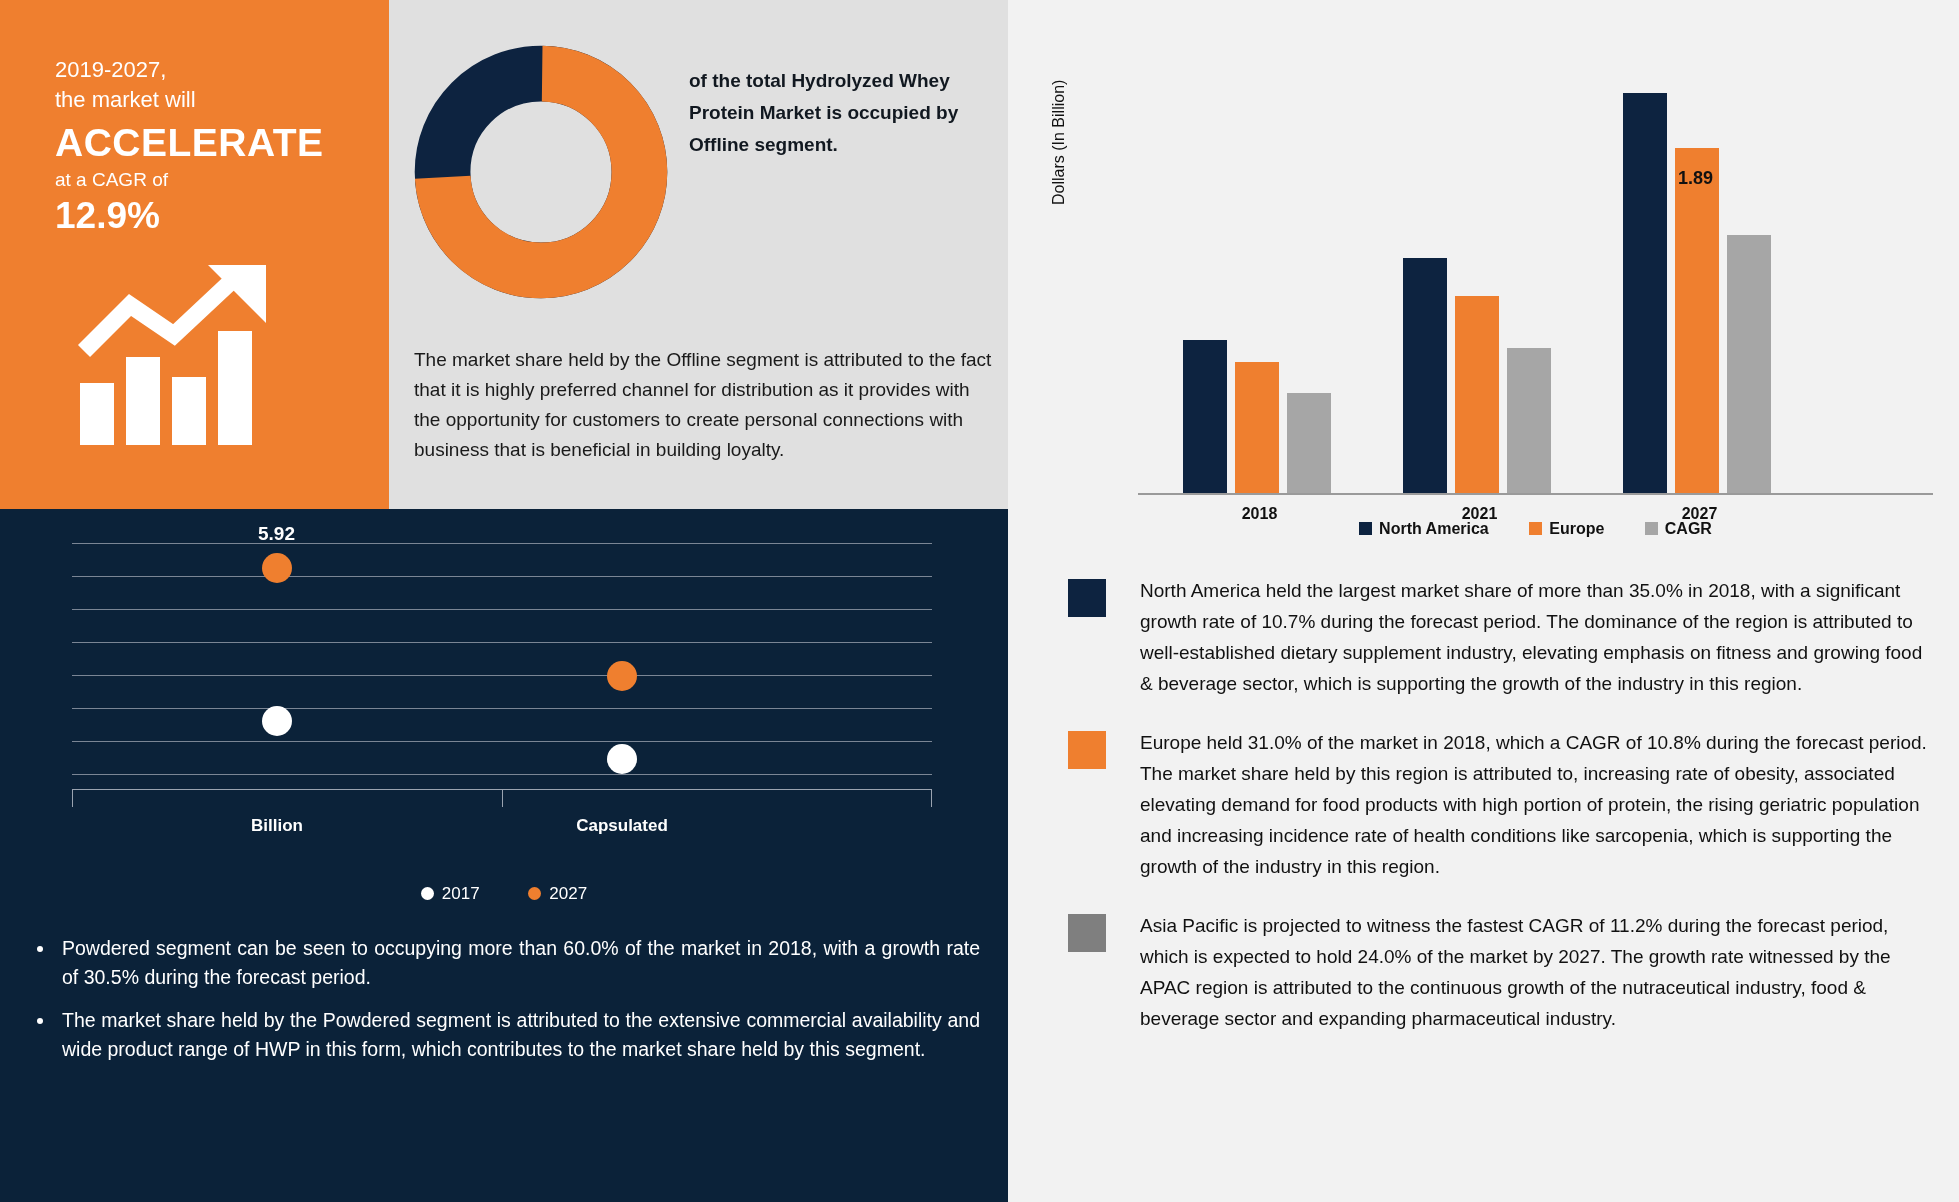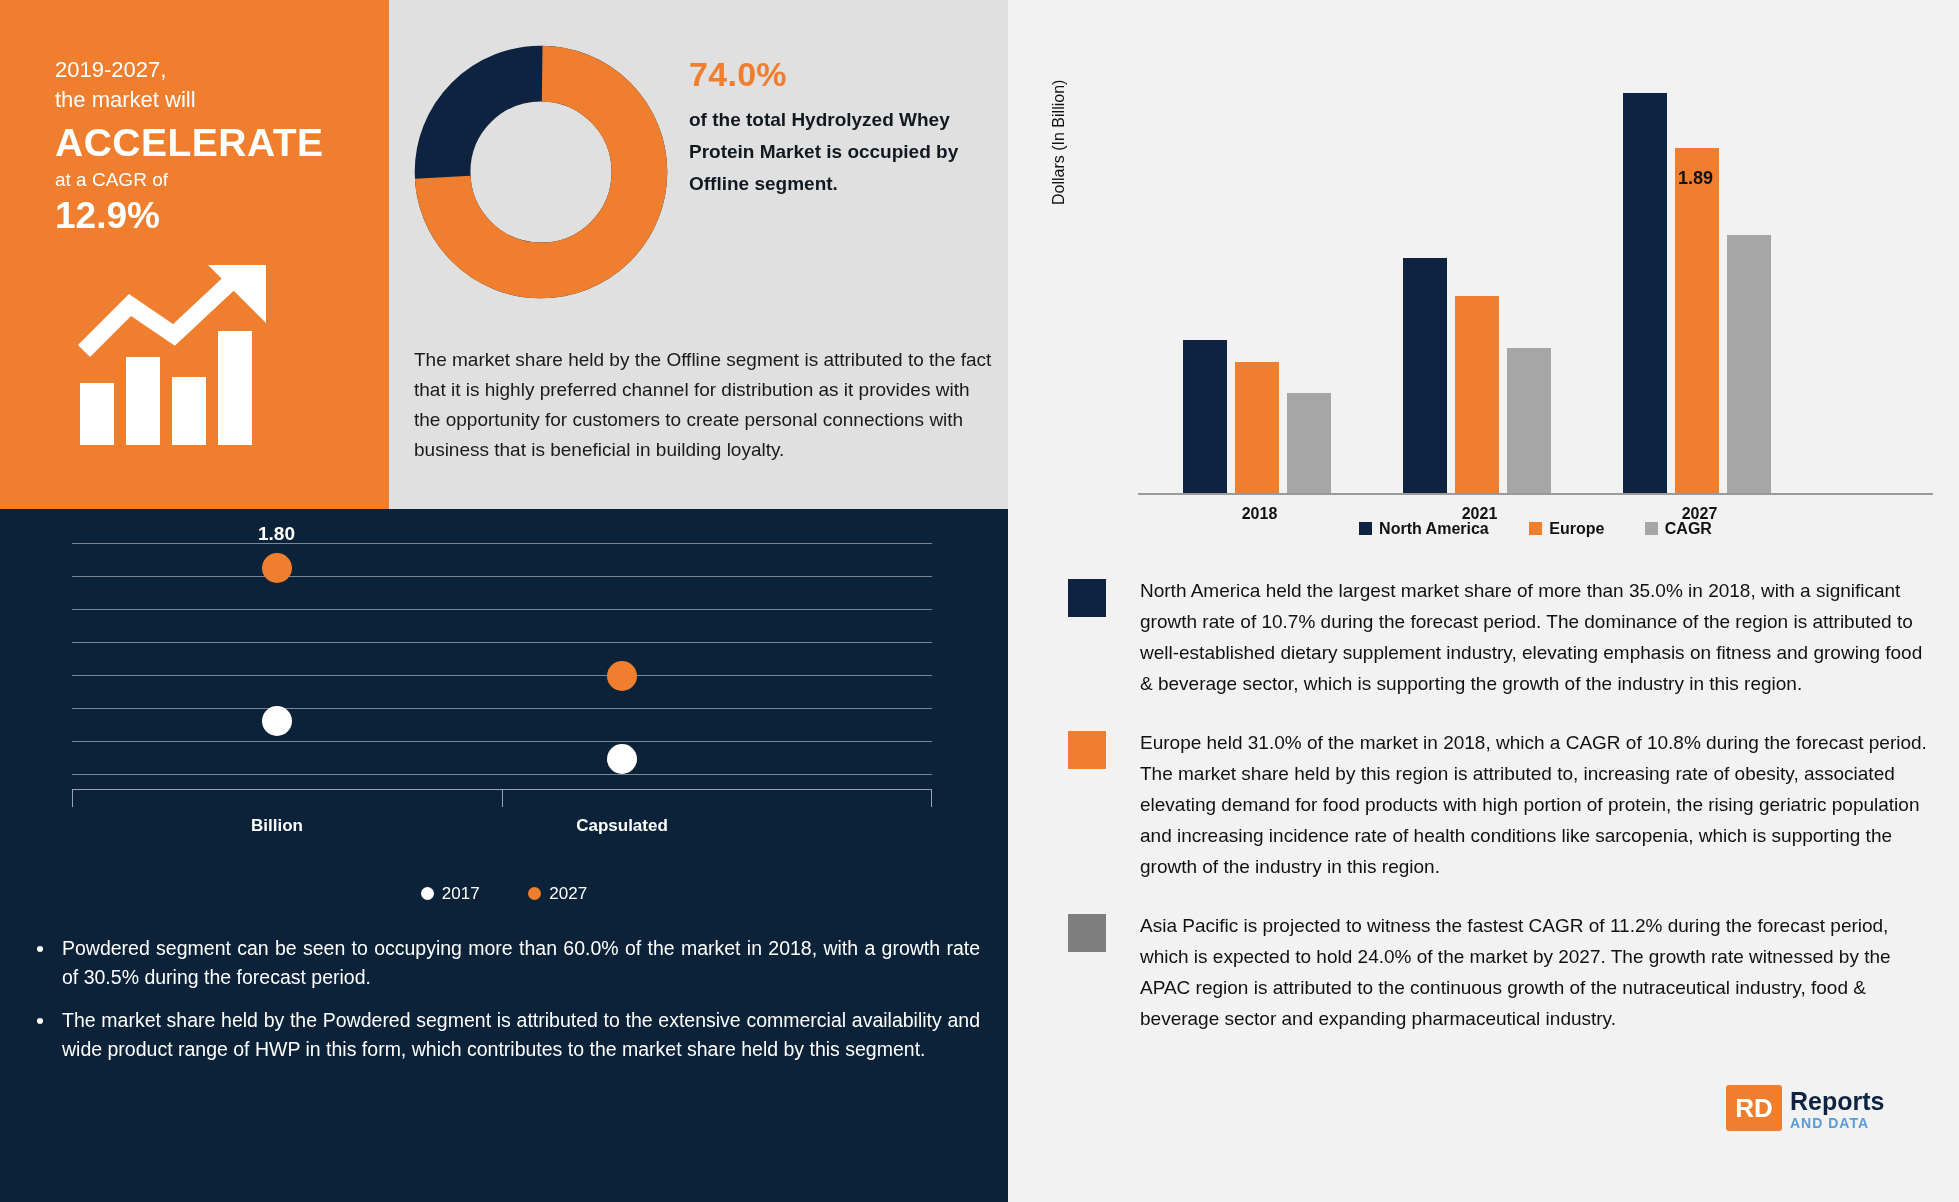--- a/index.html
+++ b/index.html
@@ -149,21 +149,20 @@
     </div>
 
     <div class="donut-panel">
       <div class="donut-wrap">
         <svg viewBox="0 0 42 42" width="260" height="260">
           <circle cx="21" cy="21" r="15.9" fill="transparent" stroke="#0d2340" stroke-width="9"></circle>
           <circle cx="21" cy="21" r="15.9" fill="transparent" stroke="#ef7f2f" stroke-width="9" stroke-dasharray="74 26" stroke-dashoffset="25"></circle>
         </svg>
       </div>
       <div class="donut-stat">
-        <div class="donut-pct">74.0%</div>
         <div class="donut-sub">of the total Hydrolyzed Whey Protein Market is occupied by Offline segment.</div>
       </div>
       <div class="donut-desc">The market share held by the Offline segment is attributed to the fact that it is highly preferred channel for distribution as it provides with the opportunity for customers to create personal connections with business that is beneficial in building loyalty.</div>
     </div>
 
     <div class="navy-panel">
 
       <div class="dot-chart">
         <div class="rowline" style="top:12px;"></div>
         <div class="rowline" style="top:45px;"></div>
@@ -172,21 +171,21 @@
         <div class="rowline" style="top:144px;"></div>
         <div class="rowline" style="top:177px;"></div>
         <div class="rowline" style="top:210px;"></div>
         <div class="rowline" style="top:243px;"></div>
 
         <div class="axisline" style="top:258px; left:10px;"></div>
         <div class="tick" style="left:10px; top:258px; height:18px;"></div>
         <div class="tick" style="left:440px; top:258px; height:18px;"></div>
         <div class="tick" style="left:869px; top:258px; height:18px;"></div>
 
-        <div class="dot-value" style="left:196px; top:-8px;">1.80</div>
+        <div class="dot-value" style="left:196px; top:-8px;">5.92</div>
         <div class="dot orange" style="left:200px; top:22px;"></div>
         <div class="dot orange" style="left:545px; top:130px;"></div>
         <div class="dot white" style="left:200px; top:175px;"></div>
         <div class="dot white" style="left:545px; top:213px;"></div>
 
         <div class="dot-label" style="left:150px; top:285px; width:130px; text-align:center;">Billion</div>
         <div class="dot-label" style="left:495px; top:285px; width:130px; text-align:center;">Capsulated</div>
       </div>
 
       <div class="dot-legend">
@@ -255,20 +254,15 @@
       <div class="note">
         <span class="sw" style="background:#ef7f2f;"></span>
         <p>Europe held 31.0% of the market in 2018, which a CAGR of 10.8% during the forecast period. The market share held by this region is attributed to, increasing rate of obesity, associated elevating demand for food products with high portion of protein, the rising geriatric population and increasing incidence rate of health conditions like sarcopenia, which is supporting the growth of the industry in this region.</p>
       </div>
       <div class="note">
         <span class="sw" style="background:#7f7f7f;"></span>
         <p>Asia Pacific is projected to witness the fastest CAGR of 11.2% during the forecast period, which is expected to hold 24.0% of the market by 2027. The growth rate witnessed by the APAC region is attributed to the continuous growth of the nutraceutical industry, food &amp; beverage sector and expanding pharmaceutical industry.</p>
       </div>
     </div>
 
-    <div class="logo">
-      <div class="rd">RD</div>
-      <div class="txt1">Reports</div>
-      <div class="txt2">AND DATA</div>
-    </div>
 
   </div>
 </div>
 
 </body></html>

